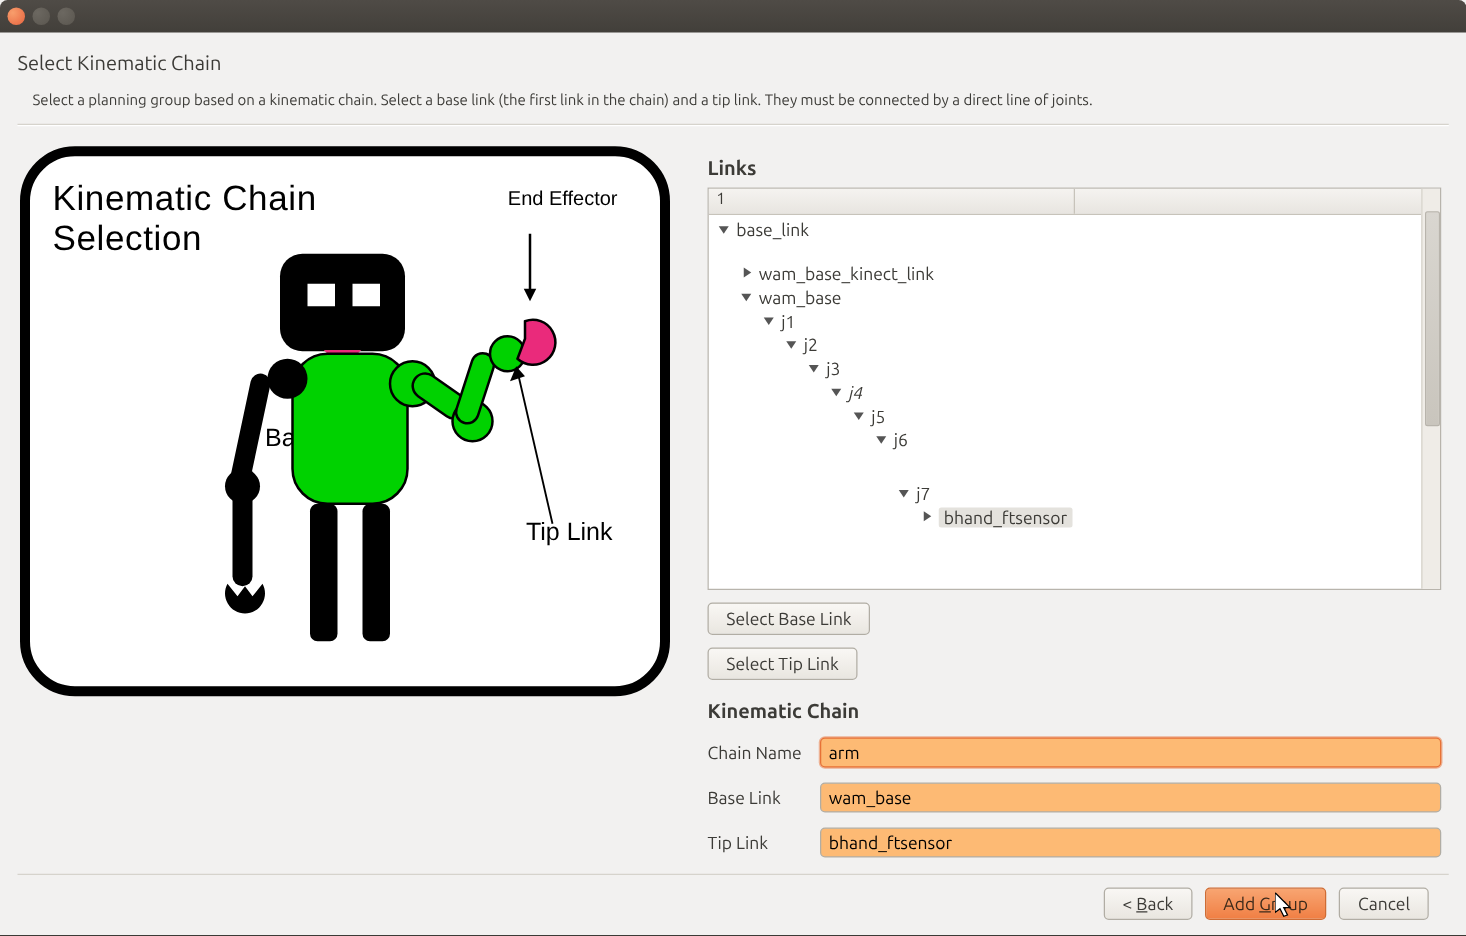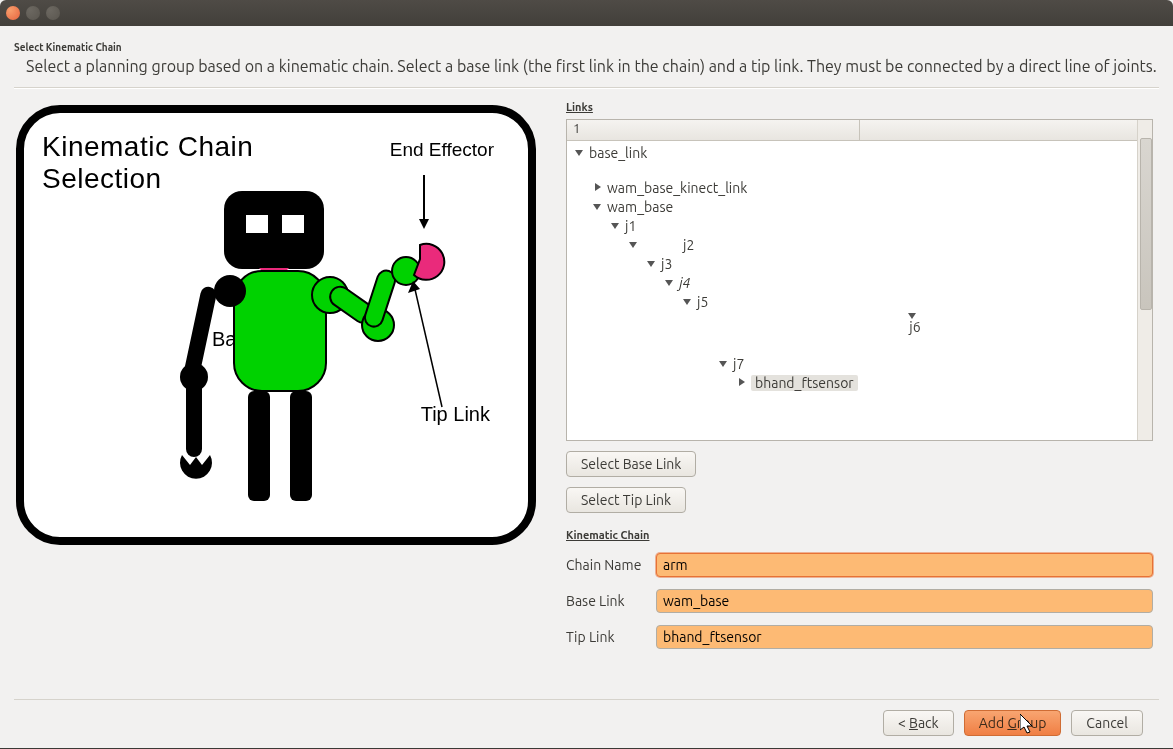--- a/index.html
+++ b/index.html
@@ -41,45 +41,45 @@
   .win-btn.close { background: radial-gradient(circle at 30% 30%, #f89e6c, #e7643f); }
   .win-btn.min, .win-btn.max { background: radial-gradient(circle at 30% 30%, #6c6861, #5a564f); }
 
   .content {
     padding: 10px 14px 0 14px;
     box-sizing: border-box;
     height: calc(100% - 26px);
     display:flex;
     flex-direction:column;
   }
-  .heading { font-weight:bold; font-size:10px; margin:6px 0 4px 0;}
-  .desc { font-size:16px; margin:0 0 8px 12px; }
+  .heading { font-weight:normal; font-size:16px; margin:6px 0 14px 0;}
+  .desc { font-size:12px; margin:0 0 8px 12px; }
   .hr { border-top:1px solid #d6d3cc; border-bottom:1px solid #fff; margin:4px 0 12px 0;}
 
   .main-row { display:flex; flex:1; gap:18px; overflow:hidden;}
   .left-col { width:530px; padding:4px 2px;}
   .right-col { flex:1; display:flex; flex-direction:column; padding-right:6px;}
 
   .illus-frame {
     width: 520px;
     height: 440px;
     border: 8px solid #000;
     border-radius: 44px;
     background: #fff;
     box-sizing: border-box;
     position:relative;
     overflow:hidden;
   }
   .illus-title { position:absolute; top:18px; left:18px; font-size:28px; font-weight:500; color:#000; font-family:Arial,sans-serif; letter-spacing:0.5px;}
-  .illus-ee { position:absolute; top:26px; right:34px; font-size:19px; color:#000; font-family:Arial,sans-serif;}
+  .illus-ee { position:absolute; top:26px; right:34px; font-size:16px; color:#000; font-family:Arial,sans-serif;}
   .illus-tiplink { position:absolute; top:290px; right:38px; font-size:20px; color:#000; font-family:Arial,sans-serif;}
   .illus-baselink { position:absolute; top:215px; left:188px; font-size:20px; color:#000; font-family:Arial,sans-serif;}
   .robot-svg { position:absolute; top:50px; left:100px;}
 
-  .section-label { font-weight:bold; font-size:11px; margin:0 0 6px 0;text-decoration:underline;}
+  .section-label { font-weight:bold; font-size:16px; margin:13px 0 6px 0;}
   .tree-wrap {
     border:1px solid #b8b4ac;
     background:#fff;
     height:320px;
     display:flex;
     position:relative;
   }
   .tree-scroll-area{ flex:1; overflow:hidden; }
   .tree-header {
     height:20px;
@@ -274,37 +274,37 @@
                   <span>wam_base_kinect_link</span>
                 </div>
                 <div class="tree-row" style="padding-left: 26px;">
                   <span class="expander exp-down"></span>
                   <span>wam_base</span>
                 </div>
                 <div class="tree-row" style="padding-left: 44px;">
                   <span class="expander exp-down"></span>
                   <span>j1</span>
                 </div>
-                <div class="tree-row" style="padding-left: 62px; gap: 40px;">
+                <div class="tree-row" style="padding-left: 62px;">
                   <span class="expander exp-down"></span>
                   <span>j2</span>
                 </div>
                 <div class="tree-row" style="padding-left: 80px;">
                   <span class="expander exp-down"></span>
                   <span>j3</span>
                 </div>
                 <div class="tree-row" style="padding-left: 98px; font-style: italic;">
                   <span class="expander exp-down"></span>
                   <span>j4</span>
                 </div>
                 <div class="tree-row" style="padding-left: 116px;">
                   <span class="expander exp-down"></span>
                   <span>j5</span>
                 </div>
-                <div class="tree-row" style="padding-left: 134px; flex-direction: column;">
+                <div class="tree-row" style="padding-left: 134px;">
                   <span class="expander exp-down"></span>
                   <span>j6</span>
                 </div>
                 <div class="tree-row" style="padding-left: 152px; margin-top: 24px;">
                   <span class="expander exp-down"></span>
                   <span>j7</span>
                 </div>
                 <div class="tree-row selected" style="padding-left: 170px;">
                   <span class="expander exp-right"></span>
                   <span class="selbg">bhand_ftsensor</span>

